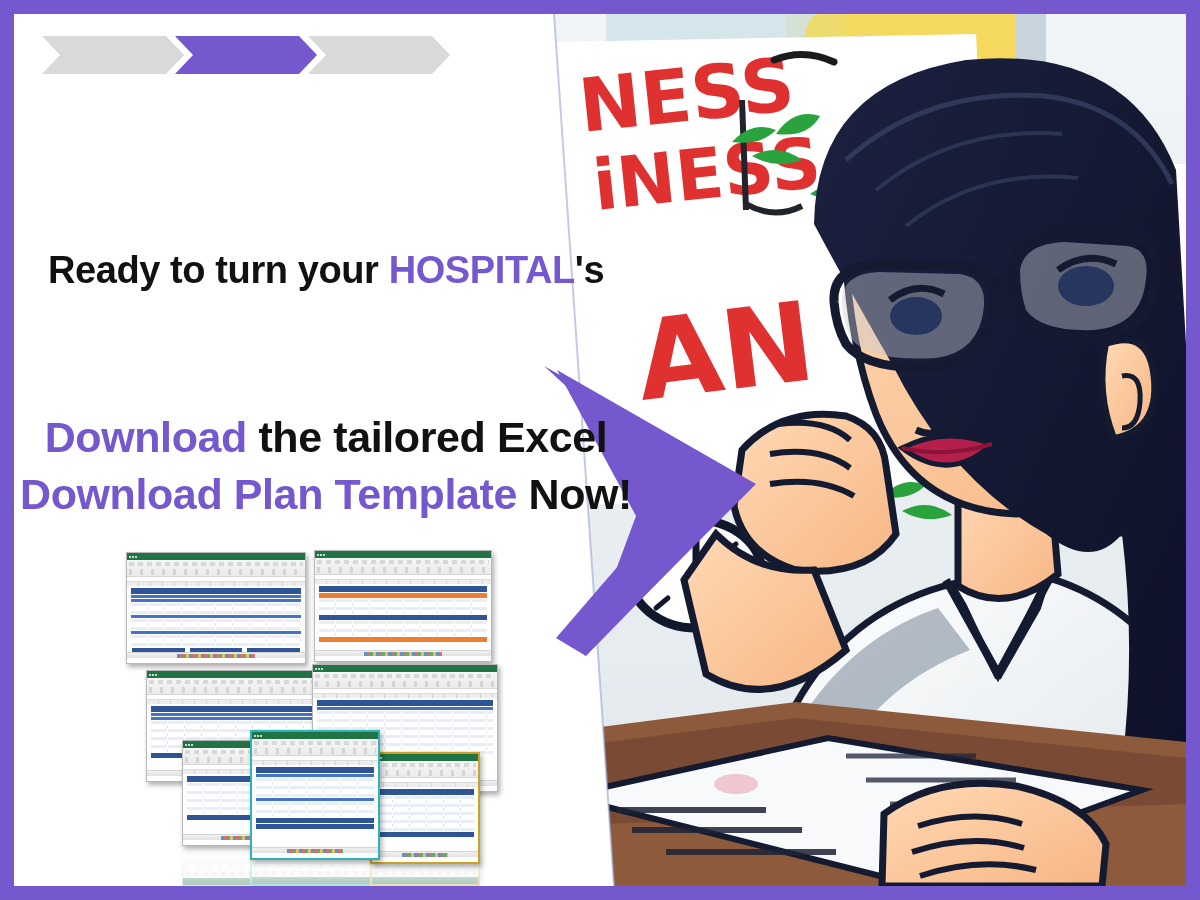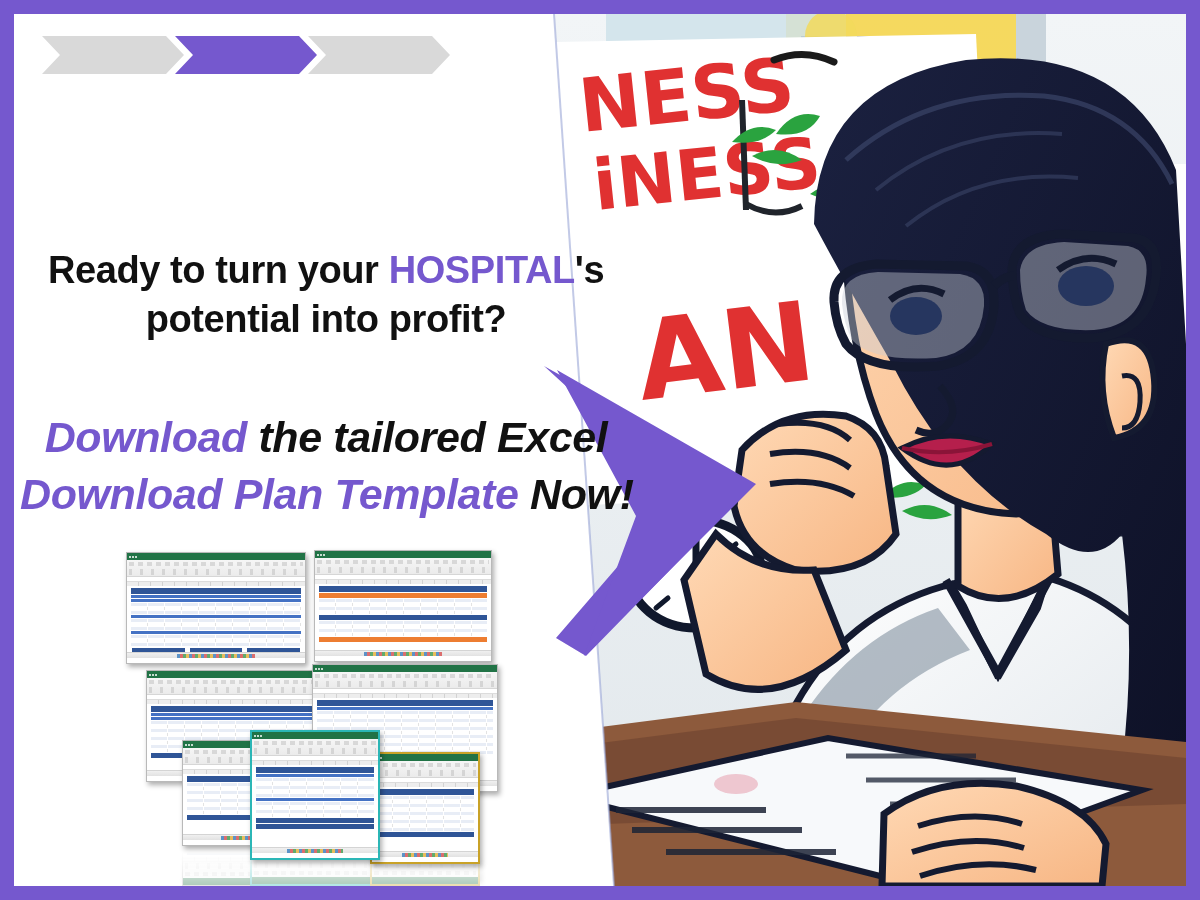--- a/index.html
+++ b/index.html
@@ -51,21 +51,20 @@
     line-height:1.28;
     color:#111111;
     letter-spacing:-0.4px;
     white-space:nowrap;
   }
   #subline {
     position:absolute; left:6px; top:395px;
     width:612px;
     text-align:center;
     z-index:9;
-    font-style:italic;
   }
   #subline .sl-line {
     font-size:43px;
     font-weight:bold;
     line-height:1.32;
     color:#111111;
     letter-spacing:-0.4px;
     white-space:nowrap;
   }
   .accent { color:#7558ce; }
@@ -349,21 +348,20 @@
     </div>
 
     <div id="chevrons">
       <div class="chev c1"></div>
       <div class="chev c2"></div>
       <div class="chev c3"></div>
     </div>
 
     <div id="headline">
       <div class="hl-line"><span>Ready to turn your </span><span class="accent">HOSPITAL</span><span>'s</span></div>
-      <div class="hl-line">potential into profit?</div>
     </div>
 
     <div id="subline">
       <div class="sl-line"><span class="accent">Download</span><span> the tailored Excel</span></div>
       <div class="sl-line"><span class="accent">Download Plan Template</span><span> Now!</span></div>
     </div>
 
     <div id="collage">
 
       <div class="xl" style="left:12px; top:8px; width:180px; height:112px;">

